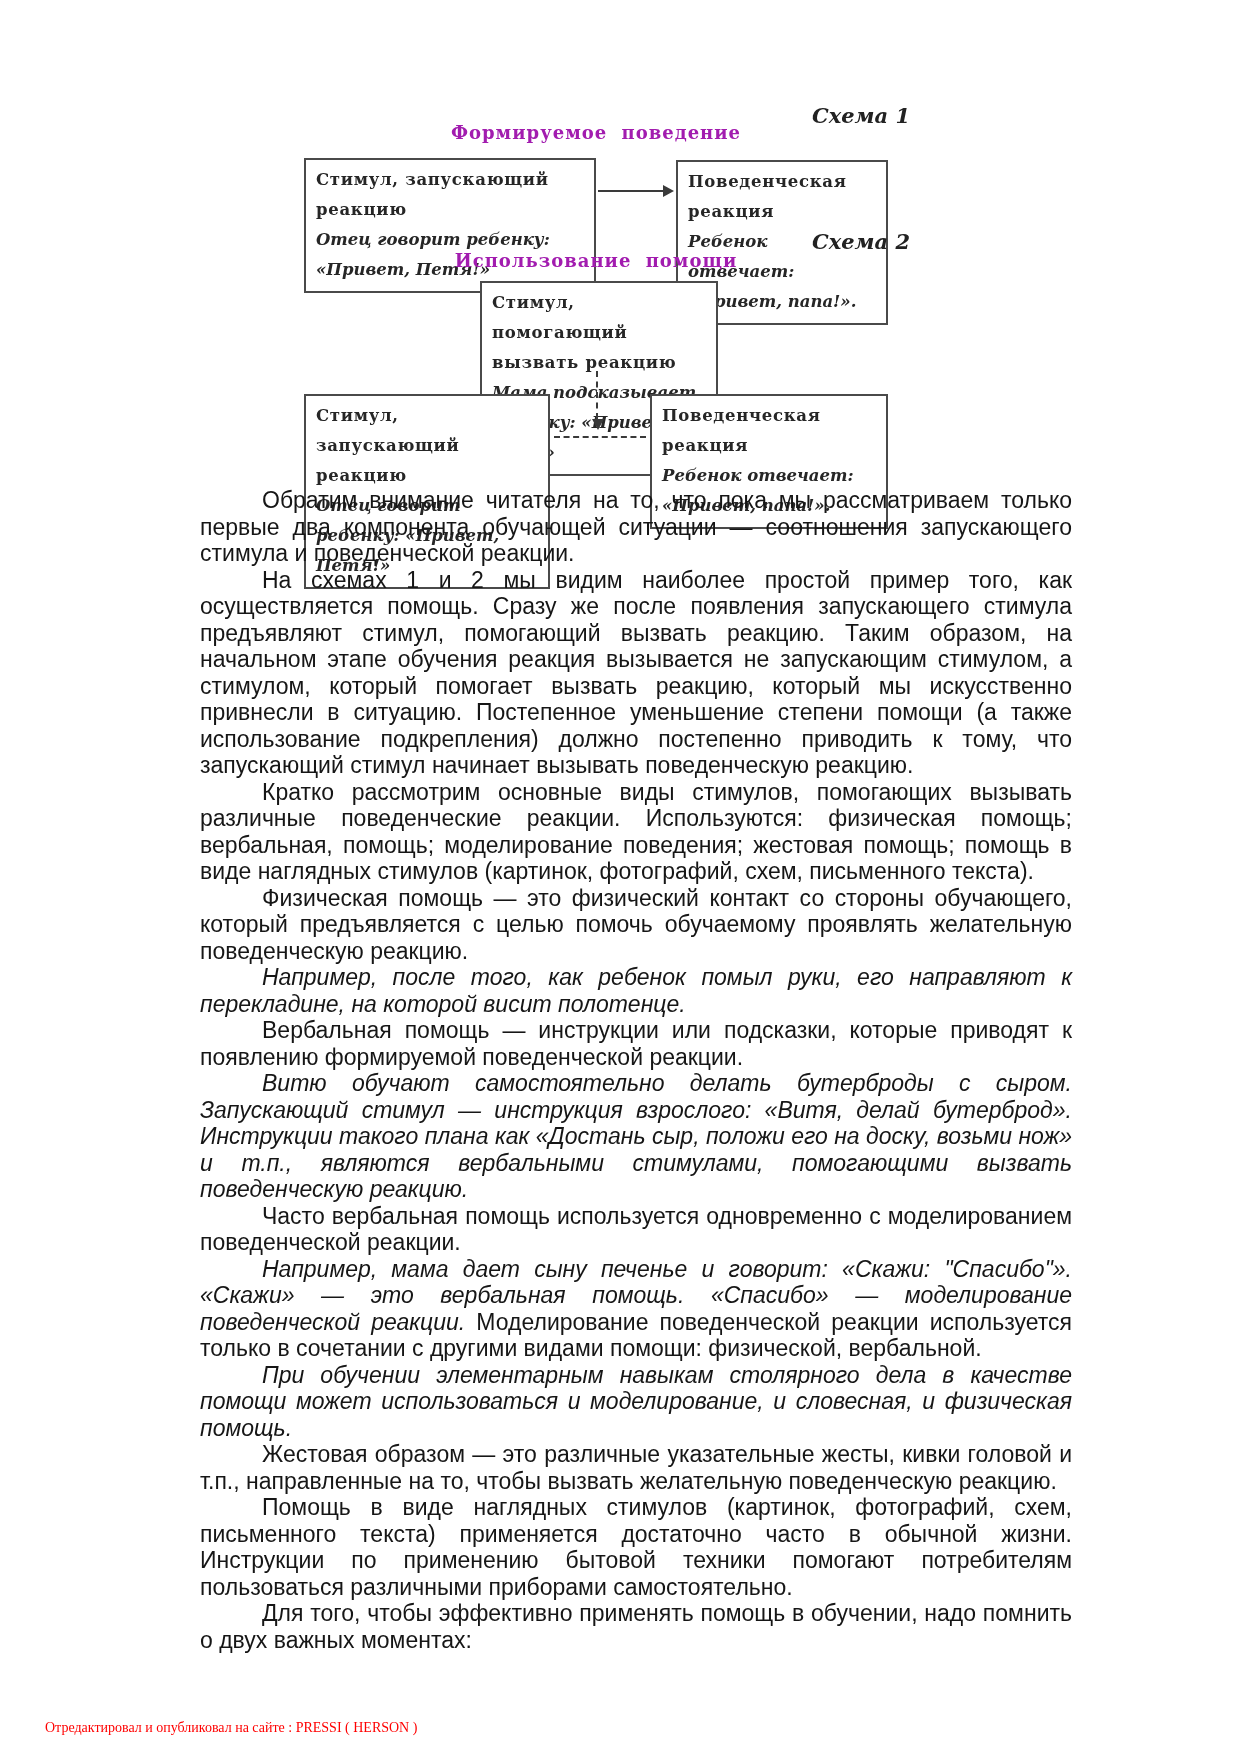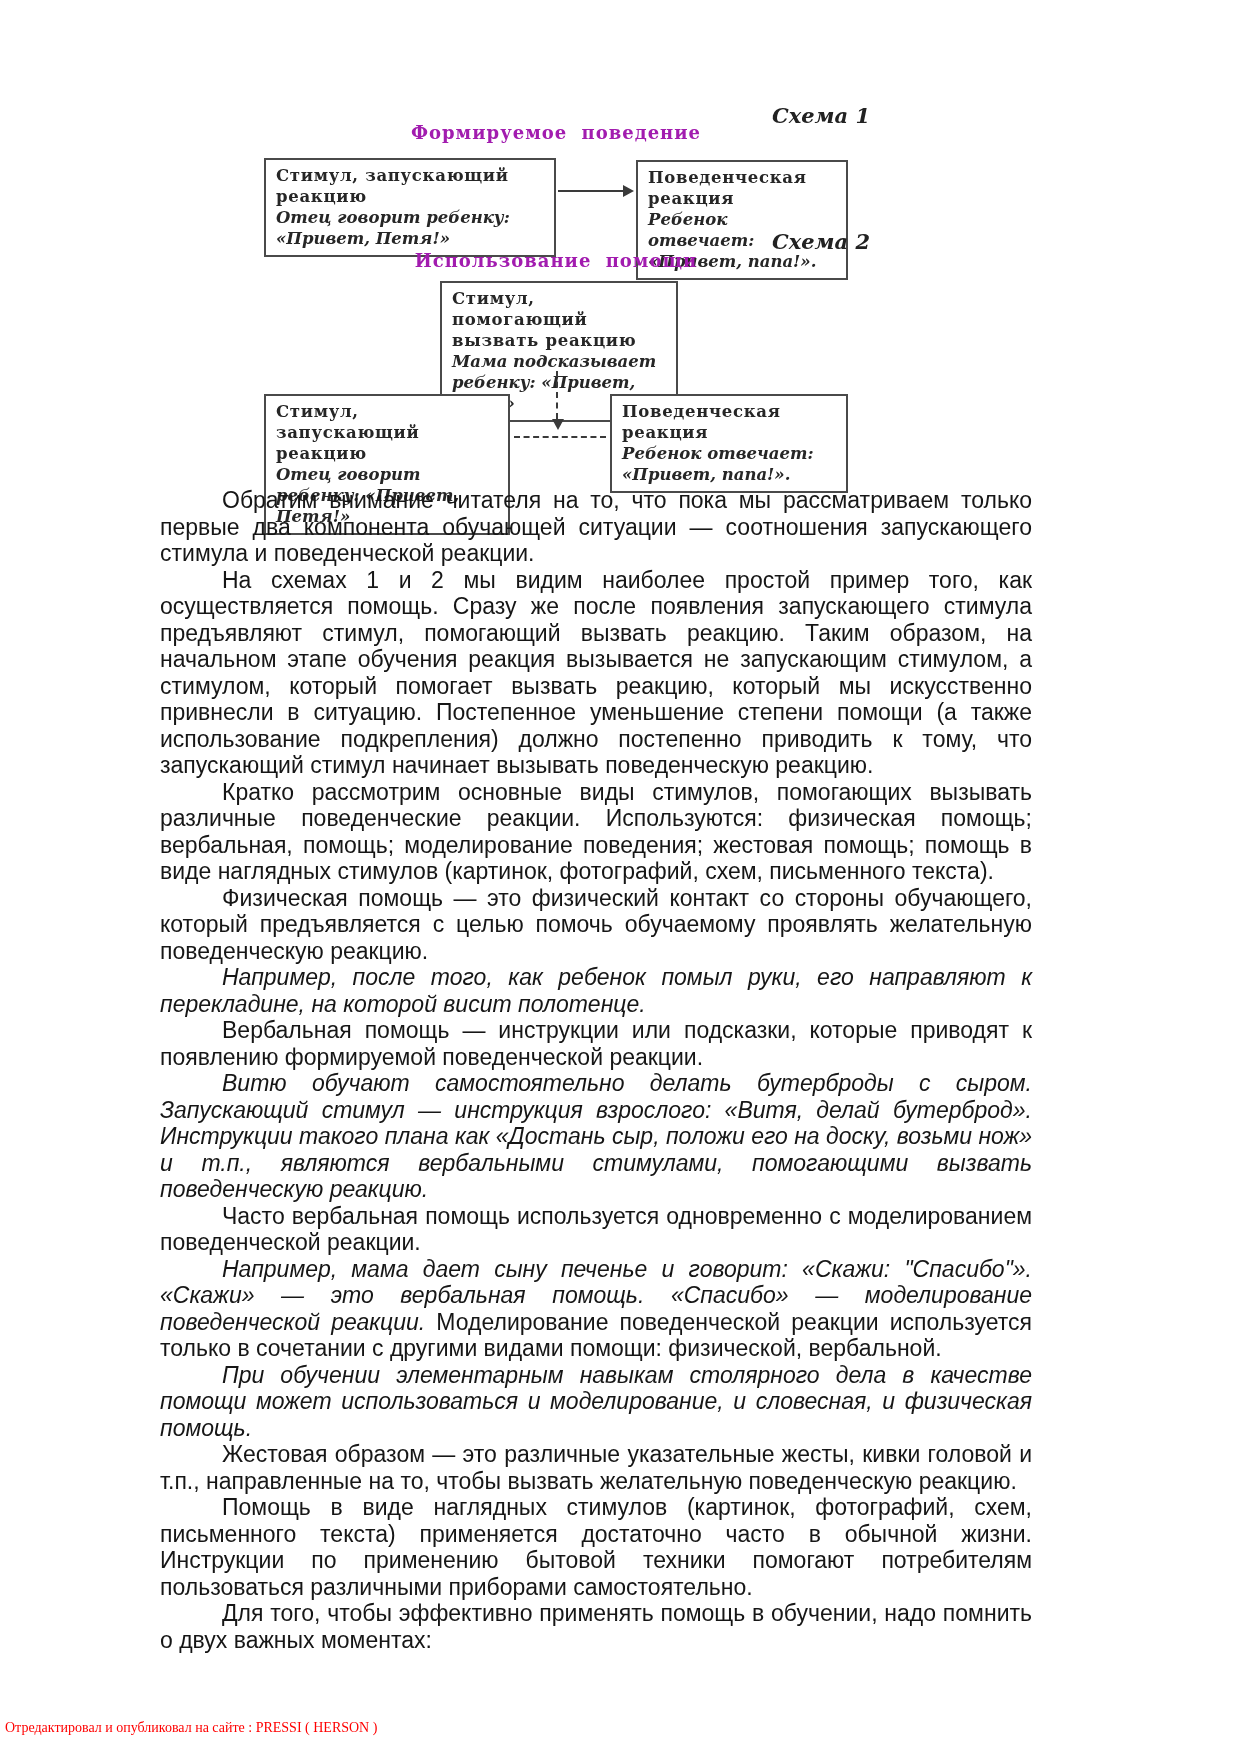--- a/index.html
+++ b/index.html
@@ -4,21 +4,21 @@
 <style>
   html, body { margin: 0; padding: 0; }
   body {
     width: 1240px;
     height: 1754px;
     background: #ffffff;
     position: relative;
     font-family: "Liberation Sans", "DejaVu Sans", sans-serif;
     color: #1b1b1b;
   }
-  .page { position: absolute; inset: 0; }
+  .page { position: absolute; inset: 0; margin-left: 40px; }
 
   
   .scheme-label {
     position: absolute;
     font-family: "DejaVu Serif", "Liberation Serif", serif;
     font-weight: bold;
     font-style: italic;
     font-size: 21px;
     color: #222;
   }
@@ -40,21 +40,21 @@
   .scheme-title.t1 { top: 122px; }
   .scheme-title.t2 { top: 250px; }
 
   .dbox {
     position: absolute;
     border: 2px solid #4a4a4a;
     background: #fff;
     padding: 5px 10px 6px 10px;
     font-family: "DejaVu Serif", "Liberation Serif", serif;
     font-size: 16.5px;
-    line-height: 21px;
+    line-height: 30px;
     color: #262626;
     box-sizing: border-box;
   }
   .dbox-title { font-weight: bold; letter-spacing: 0.7px; }
   .dbox-body  { font-weight: bold; font-style: italic; }
 
   .box1 { left: 264px; top: 158px; width: 292px; min-height: 66px; }
   .box2 { left: 636px; top: 160px; width: 212px; min-height: 66px; }
   .box3 { left: 440px; top: 281px; width: 238px; min-height: 88px; }
   .box4 { left: 264px; top: 394px; width: 246px; min-height: 85px; }

